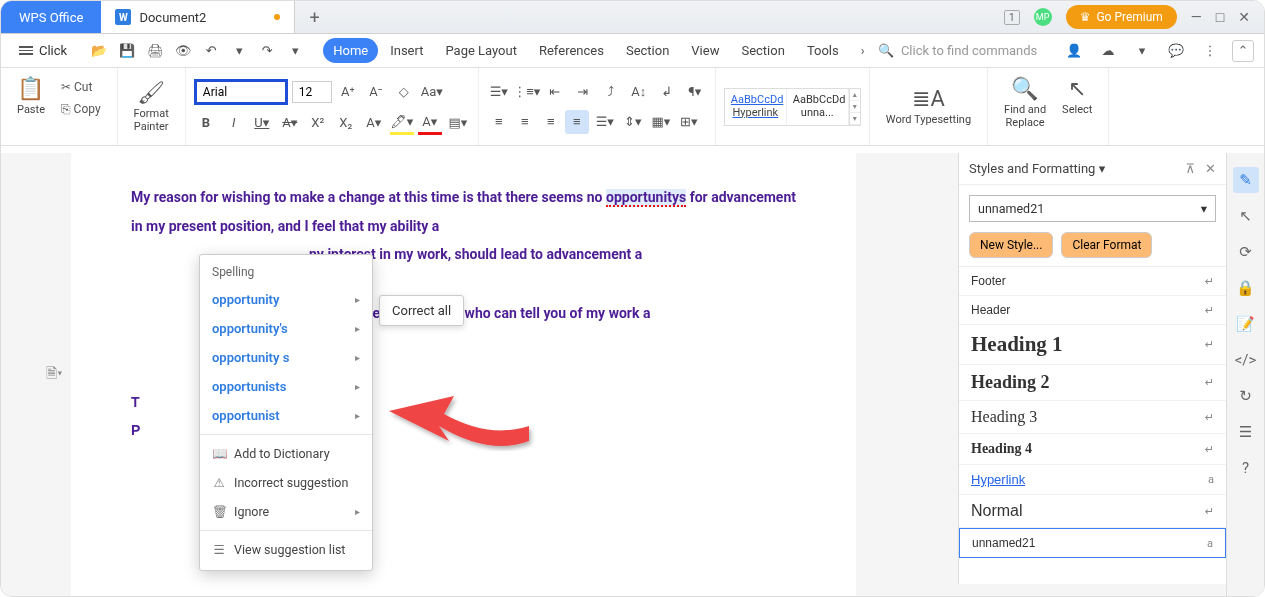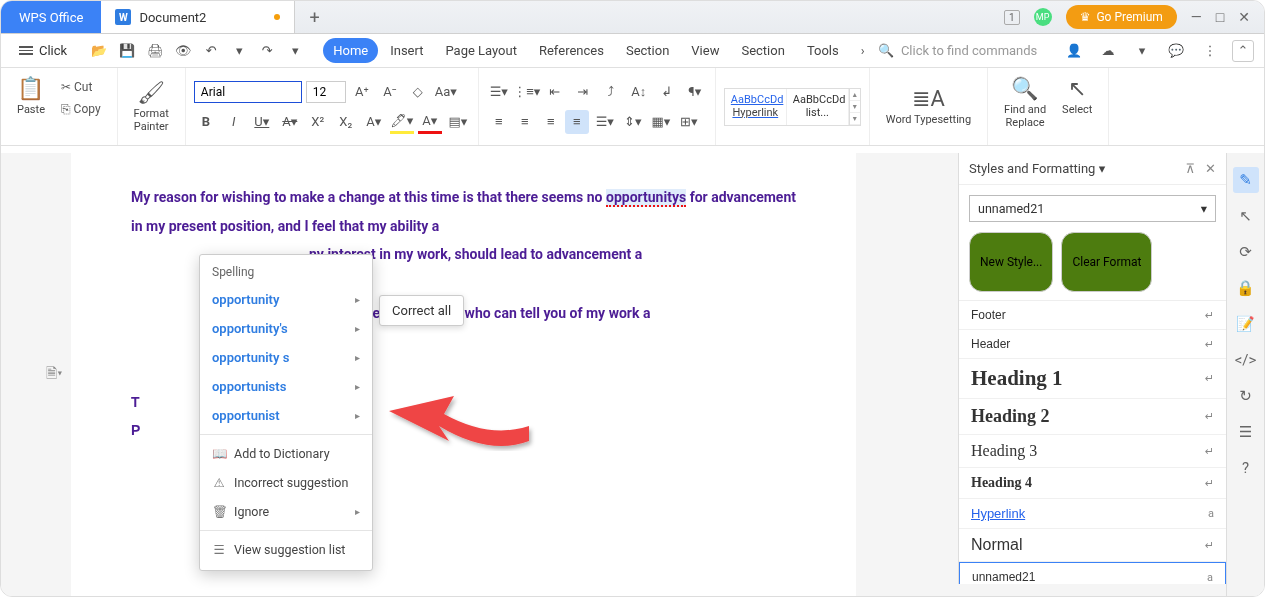--- a/index.html
+++ b/index.html
@@ -33,21 +33,21 @@
 .chev-up{width:22px;height:22px;display:flex;align-items:center;justify-content:center;border:1px solid #ccc;border-radius:3px;color:#666;}
 
 
 .ribbon { height: 78px; display: flex; border-bottom: 1px solid #e0e0e0; background:#fff; }
 .ribbon-group { padding: 4px 8px; display: flex; flex-direction: column; justify-content: center; border-right: 1px solid #eee; }
 .rg-big { display: flex; flex-direction: column; align-items: center; gap: 2px; padding: 4px 8px; }
 .rg-big-icon { font-size: 22px; color: #555; }
 .rg-big-label { font-size: 11px; color: #444; text-align:center; line-height:1.2;}
 .rg-row { display: flex; gap: 4px; align-items: center; }
 .small-btn { padding: 2px 4px; display: flex; align-items: center; gap: 3px; font-size: 12px; color: #555; }
-.font-name { width: 108px; border: 1px solid #1d4ed8; padding: 3px 6px; font-size: 12px; background:#fff; }
+.font-name { width: 94px; border: 3px solid #1d4ed8; padding: 3px 6px; font-size: 12px; background:#fff; }
 .font-size { width: 40px; border: 1px solid #ccc; padding: 3px 6px; font-size: 12px; background:#fff; }
 .fmt-btn { width: 24px; height: 24px; display: flex; align-items: center; justify-content: center; color: #555; }
 .align-grp { display:flex; gap:2px;}
 .align-grp .fmt-btn.active{background:#d0e3fa;border-radius:3px;}
 .style-box { display:flex; border:1px solid #ddd; }
 .style-item { padding: 4px 6px; font-size:11px; text-align:center; border-right:1px solid #eee; width:62px;}
 .style-item.link{color:#2563eb;text-decoration:underline;}
 .style-scroll{display:flex;flex-direction:column;justify-content:space-between;border-left:1px solid #ddd;}
 .style-scroll span{font-size:8px;padding:1px 3px;color:#888;border-bottom:1px solid #eee;}
 
@@ -80,21 +80,21 @@
 .vtoolbar .vbtn { width: 26px; height: 26px; display:flex;align-items:center;justify-content:center; color: #666; font-size: 15px; }
 .vtoolbar .vbtn.active{background:#cfe3fb;border-radius:3px;color:#2f7de1;}
 
 
 .styles-panel { position: absolute; right: 38px; top: 152px; width: 268px; bottom: 12px; background: #fff; border-left: 1px solid #ddd; display: flex; flex-direction: column; }
 .sp-header { display: flex; align-items: center; justify-content: space-between; padding: 8px 10px; border-bottom: 1px solid #eee; }
 .sp-title { font-size: 13px; color: #444; }
 .sp-icons { display: flex; gap: 10px; color: #888; }
 .sp-combo { margin: 10px; border: 1px solid #bbb; padding: 5px 8px; font-size: 12.5px; display:flex;justify-content:space-between;align-items:center;}
 .sp-btns { display: flex; gap: 8px; padding: 0 10px 8px; }
-.sp-btns button { border: 1px solid #ccc; background: #4d7c0f; padding: 22px 10px; font-size: 12px; border-radius: 13px; }
+.sp-btns button { border: 1px solid #ccc; background: #fdba74; padding: 5px 10px; font-size: 12px; border-radius: 6px; }
 .sp-label { padding: 4px 10px 6px; font-size: 13px; color: #555; }
 .sp-list { flex: 1; overflow: auto; border-top:1px solid #eee;}
 .sp-item { padding: 7px 12px; display: flex; justify-content: space-between; align-items: center; border-bottom: 1px solid #f0f0f0; }
 .sp-item .nm { font-family: "Times New Roman", serif; }
 .sp-item .mk { font-size: 11px; color: #888; }
 .sp-item.footer .nm{font-size:12px;font-family:Arial;}
 .sp-item.header .nm{font-size:12px;font-family:Arial;flex:1;}
 .sp-item.h1 .nm{font-size:21px;font-weight:bold;}
 .sp-item.h2 .nm{font-size:18px;font-weight:bold;}
 .sp-item.h3 .nm{font-size:16px;font-weight:normal;}
@@ -245,21 +245,21 @@
     </div>
   </div>
   <div class="ribbon-group" style="flex-direction:row;align-items:center;">
     <div class="style-box">
       <div class="style-item link">
         <div>AaBbCcDd</div>
         <div style="color:#444;text-decoration:none;">Hyperlink</div>
       </div>
       <div class="style-item">
         <div>AaBbCcDd</div>
-        <div>list...</div>
+        <div>unna...</div>
       </div>
       <div class="style-scroll">
           <span>▴</span>
           <span>▾</span>
           <span>▾</span>
         </div>
     </div>
   </div>
   <div class="ribbon-group">
     <div class="rg-big">

